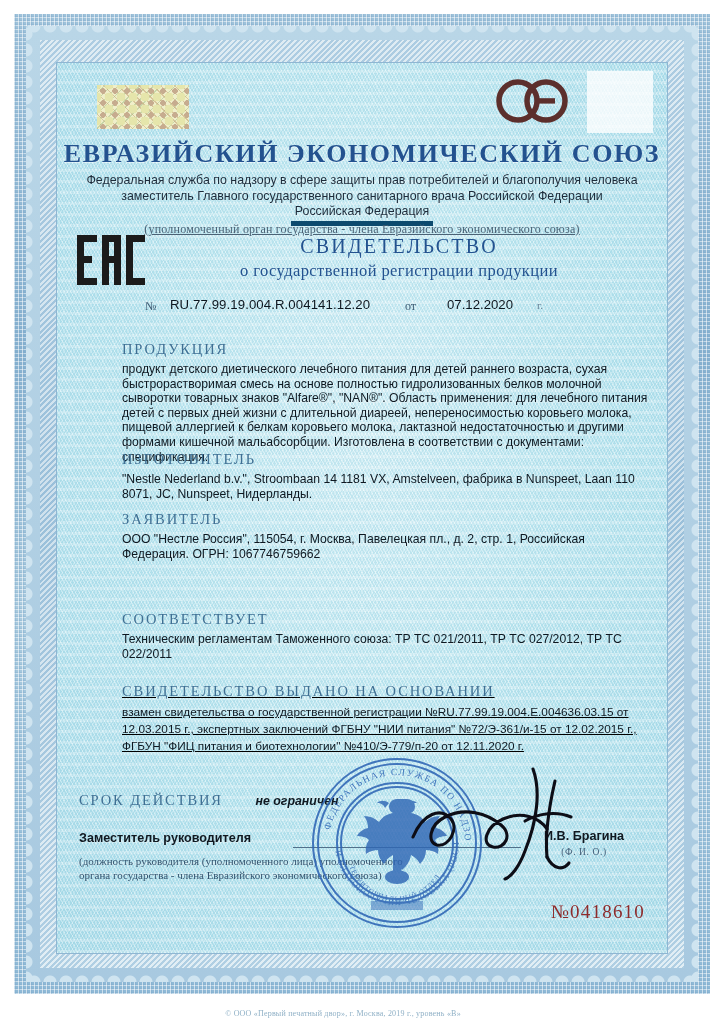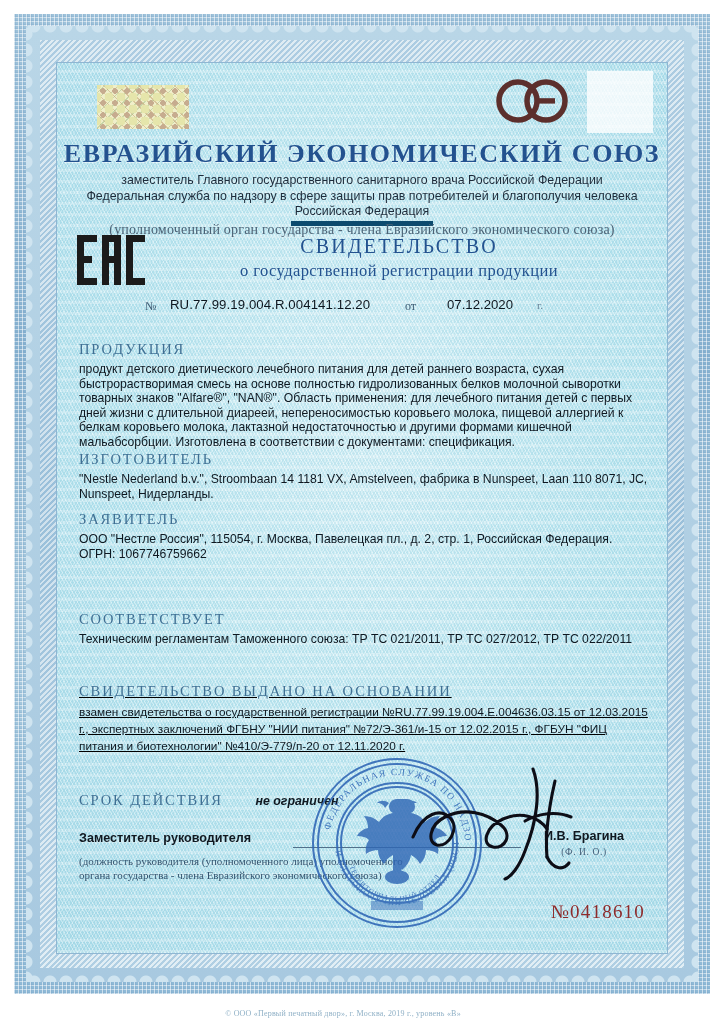--- a/index.html
+++ b/index.html
@@ -138,23 +138,24 @@
     text-align:center;
     font-size:12.4px;
     line-height:15.5px;
     color:#1d2b3a;
   }
   .authority .l3{border-bottom:5px solid #0c4a6e;display:inline-block;padding:0 4px 1px;}
   .authority-note{
     position:absolute;left:0;right:0;top:159px;
     text-align:center;
     font-family:"Liberation Serif", serif;
-    font-size:14px;
+    font-size:12px;
     color:#4b6275;
     letter-spacing:.2px;
+    text-decoration:underline;
   }
 
   
   .eac-mark{
     position:absolute;left:18px;top:170px;
     width:74px;height:54px;
   }
 
   .cert-word{
     position:absolute;left:100px;right:26px;top:172px;
@@ -197,21 +198,21 @@
     position:absolute;left:382px;top:2px;
     font-size:13.2px;color:#0d161f;margin-left:8px;
   }
   .num-line .glbl{
     position:absolute;left:480px;top:4px;
     font-family:"Liberation Serif", serif;
     font-size:11px;color:#6a8499;
   }
 
   
-  .sec{position:absolute;left:22px;right:18px;}
+  .sec{position:absolute;left:34px;right:18px;padding-left:31px;}
   .sec-h{
     font-family:"Liberation Serif", serif;
     font-size:14.5px;
     letter-spacing:1.9px;
     color:#3f6f93;
     margin:0 0 4px 0;
     white-space:nowrap;
   }
   .sec-b{
     font-size:12.2px;
@@ -321,22 +322,22 @@
           <rect x="47" y="25.2" width="17" height="5.4" fill="#5c2f2c"></rect>
         </svg>
       </div>
       <div class="blank-box"></div>
     </div>
 
     <div class="eaes-title">ЕВРАЗИЙСКИЙ ЭКОНОМИЧЕСКИЙ СОЮЗ</div>
 
     <div class="authority">
 
+      <div><span>Федеральная служба по надзору в сфере защиты прав потребителей и благополучия человека</span></div>
       <div><span>заместитель Главного государственного санитарного врача Российской Федерации</span></div>
-      <div><span>Федеральная служба по надзору в сфере защиты прав потребителей и благополучия человека</span></div>
       <div><span class="l3">Российская Федерация</span></div>
     </div>
     <div class="authority-note">(уполномоченный орган государства - члена Евразийского экономического союза)</div>
 
     <div class="eac-mark">
       <svg width="74" height="54" viewBox="0 0 74 54">
         <g fill="#1b1b1b">
           <rect x="2" y="2" width="7" height="50"></rect>
           <rect x="2" y="2" width="20" height="7"></rect>
           <rect x="2" y="23" width="15" height="7"></rect>

